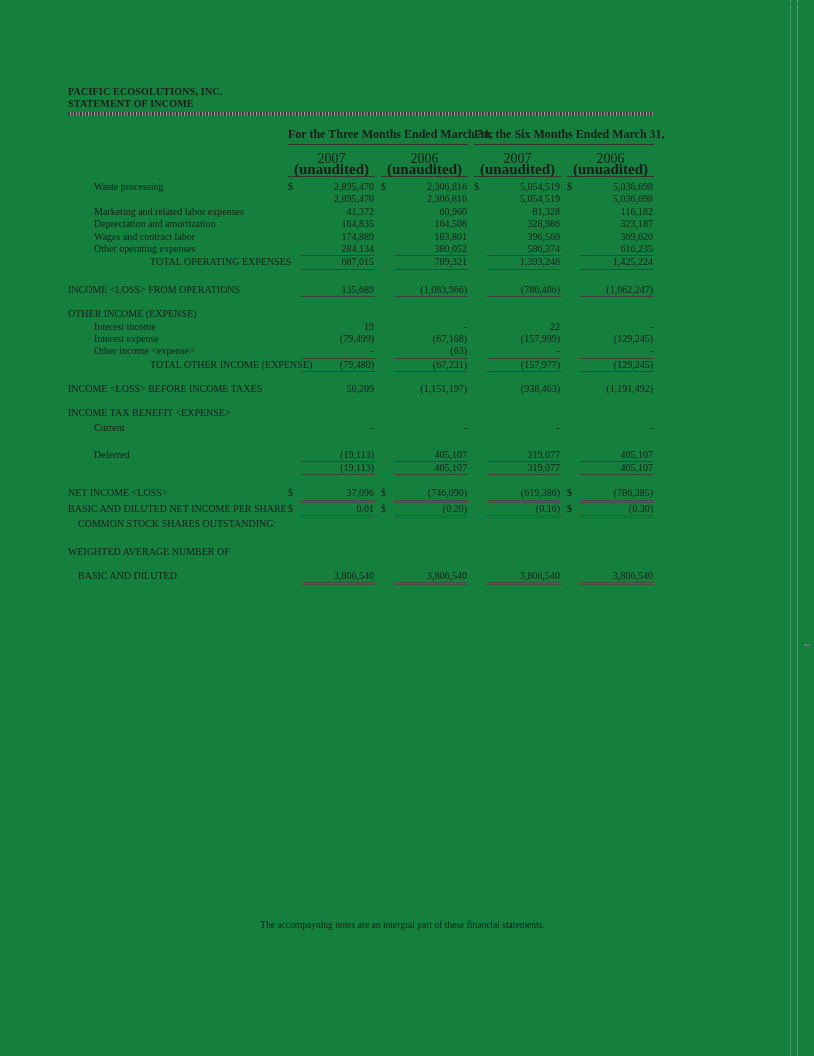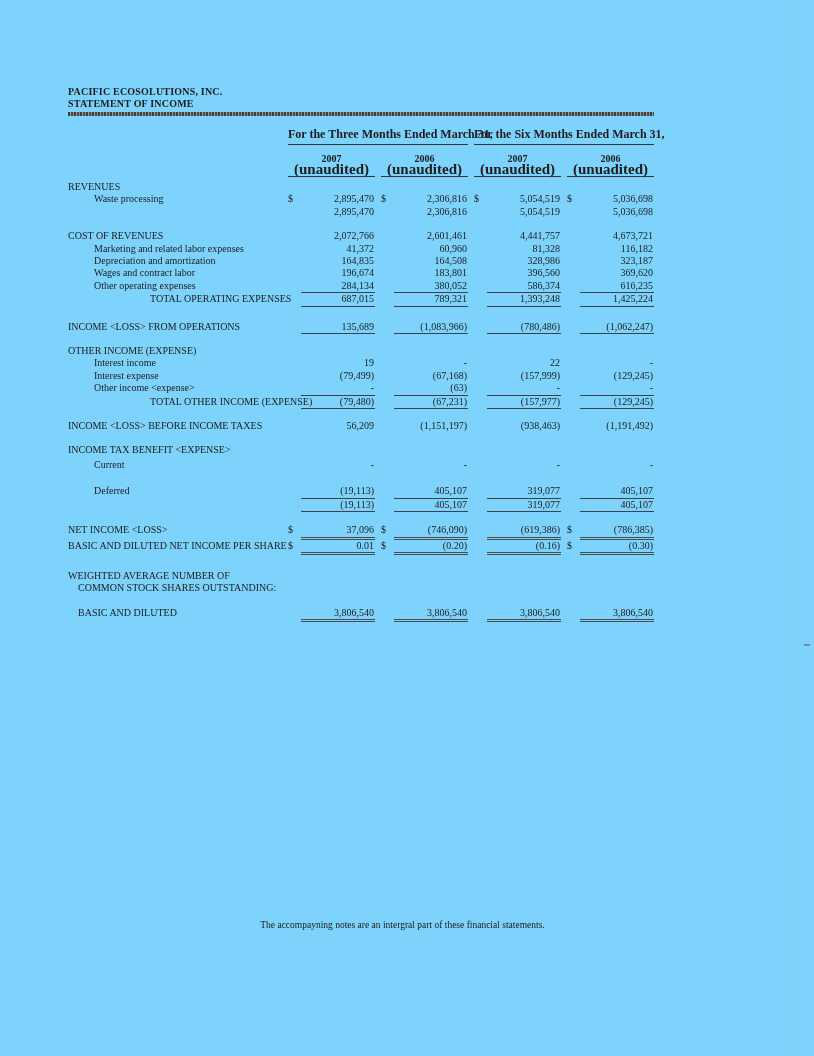--- a/index.html
+++ b/index.html
@@ -1,17 +1,17 @@
 <!DOCTYPE html>
 <html><head>
 <meta charset="utf-8">
 <style>
   html,body { margin:0; padding:0; background:#e8e8e8; }
   .page {
-    position:relative; width:814px; height:1056px; background:#7dd3fc;
+    position:relative; width:814px; height:1056px; background:#15803d;
     font-family:"Liberation Serif","DejaVu Serif",serif;
     color:#1c1c1c; overflow:hidden;
   }
   .content { position:absolute; left:68px; top:86px; width:586px; }
 
   
   .doc-header { line-height:11.5px; font-size:10px; font-weight:bold; letter-spacing:.2px; }
   .thick-rule {
     margin-top:3px; height:4px; width:586px;
     background:repeating-linear-gradient(90deg,#3c3c3c 0 2px,#9b9b9b 2px 3px,#4a4a4a 3px 5px,#8a8a8a 5px 6px);
@@ -19,21 +19,21 @@
 
   
   .col-headers { margin-top:11px; }
   .hrow { display:grid; grid-template-columns:214px repeat(4,87px); column-gap:6px; }
   .ghead {
     font-size:12px; font-weight:bold; text-align:center;
     padding-bottom:2px; border-bottom:1px solid #333; white-space:nowrap;
   }
   .yrow { margin-top:8px; }
   .ycell { text-align:center; border-bottom:1px solid #333; padding-bottom:1px; }
-  .ycell .yr { font-size:10px; font-weight:bold; line-height:11px; }
+  .ycell .yr { font-size:14px; font-weight:normal; line-height:11px; }
   .ycell .nt { font-size:15px; line-height:11px;font-weight:bold; }
 
   
   .tbl { margin-top:4px; font-size:10px; }
   .trow { display:grid; grid-template-columns:214px repeat(4,87px); column-gap:6px; line-height:12.4px; }
   .lbl { white-space:nowrap; overflow:visible; }
   .ind1 { padding-left:26px; }
   .ind2 { padding-left:82px; }
   .ind3 { padding-left:10px; }
   .cell { display:flex; }
@@ -90,39 +90,20 @@
         </div>
         <div class="ycell">
           <div class="yr">2006</div>
           <div class="nt">(unuadited)</div>
         </div>
       </div>
     </div>
 
     <div class="tbl">
         <div class="trow">
-          <div class="lbl">REVENUES</div>
-          <div class="cell">
-            <span class="dol"></span>
-            <span class="val"></span>
-          </div>
-          <div class="cell">
-            <span class="dol"></span>
-            <span class="val"></span>
-          </div>
-          <div class="cell">
-            <span class="dol"></span>
-            <span class="val"></span>
-          </div>
-          <div class="cell">
-            <span class="dol"></span>
-            <span class="val"></span>
-          </div>
-        </div>
-        <div class="trow">
           <div class="lbl ind1">Waste processing</div>
           <div class="cell">
             <span class="dol">$</span>
             <span class="val">2,895,470</span>
           </div>
           <div class="cell">
             <span class="dol">$</span>
             <span class="val">2,306,816</span>
           </div>
           <div class="cell">
@@ -146,39 +127,20 @@
           </div>
           <div class="cell">
             <span class="dol"></span>
             <span class="val">5,054,519</span>
           </div>
           <div class="cell">
             <span class="dol"></span>
             <span class="val">5,036,698</span>
           </div>
         </div>
-        <div class="trow" style="margin-top: 12px;">
-          <div class="lbl">COST OF REVENUES</div>
-          <div class="cell">
-            <span class="dol"></span>
-            <span class="val">2,072,766</span>
-          </div>
-          <div class="cell">
-            <span class="dol"></span>
-            <span class="val">2,601,461</span>
-          </div>
-          <div class="cell">
-            <span class="dol"></span>
-            <span class="val">4,441,757</span>
-          </div>
-          <div class="cell">
-            <span class="dol"></span>
-            <span class="val">4,673,721</span>
-          </div>
-        </div>
         <div class="trow">
           <div class="lbl ind1">Marketing and related labor expenses</div>
           <div class="cell">
             <span class="dol"></span>
             <span class="val">41,372</span>
           </div>
           <div class="cell">
             <span class="dol"></span>
             <span class="val">60,960</span>
           </div>
@@ -207,21 +169,21 @@
           </div>
           <div class="cell">
             <span class="dol"></span>
             <span class="val">323,187</span>
           </div>
         </div>
         <div class="trow">
           <div class="lbl ind1">Wages and contract labor</div>
           <div class="cell">
             <span class="dol"></span>
-            <span class="val">196,674</span>
+            <span class="val">174,889</span>
           </div>
           <div class="cell">
             <span class="dol"></span>
             <span class="val">183,801</span>
           </div>
           <div class="cell">
             <span class="dol"></span>
             <span class="val">396,560</span>
           </div>
           <div class="cell">
@@ -507,41 +469,41 @@
           </div>
           <div class="cell">
             <span class="dol"></span>
             <span class="val r-dbl">(0.16)</span>
           </div>
           <div class="cell">
             <span class="dol">$</span>
             <span class="val r-dbl">(0.30)</span>
           </div>
         </div>
+        <div class="trow">
+          <div class="lbl ind3">COMMON STOCK SHARES OUTSTANDING:</div>
+          <div class="cell">
+            <span class="dol"></span>
+            <span class="val"></span>
+          </div>
+          <div class="cell">
+            <span class="dol"></span>
+            <span class="val"></span>
+          </div>
+          <div class="cell">
+            <span class="dol"></span>
+            <span class="val"></span>
+          </div>
+          <div class="cell">
+            <span class="dol"></span>
+            <span class="val"></span>
+          </div>
+        </div>
         <div class="trow" style="margin-top: 15px;">
           <div class="lbl">WEIGHTED AVERAGE NUMBER OF</div>
-          <div class="cell">
-            <span class="dol"></span>
-            <span class="val"></span>
-          </div>
-          <div class="cell">
-            <span class="dol"></span>
-            <span class="val"></span>
-          </div>
-          <div class="cell">
-            <span class="dol"></span>
-            <span class="val"></span>
-          </div>
-          <div class="cell">
-            <span class="dol"></span>
-            <span class="val"></span>
-          </div>
-        </div>
-        <div class="trow">
-          <div class="lbl ind3">COMMON STOCK SHARES OUTSTANDING:</div>
           <div class="cell">
             <span class="dol"></span>
             <span class="val"></span>
           </div>
           <div class="cell">
             <span class="dol"></span>
             <span class="val"></span>
           </div>
           <div class="cell">
             <span class="dol"></span>

